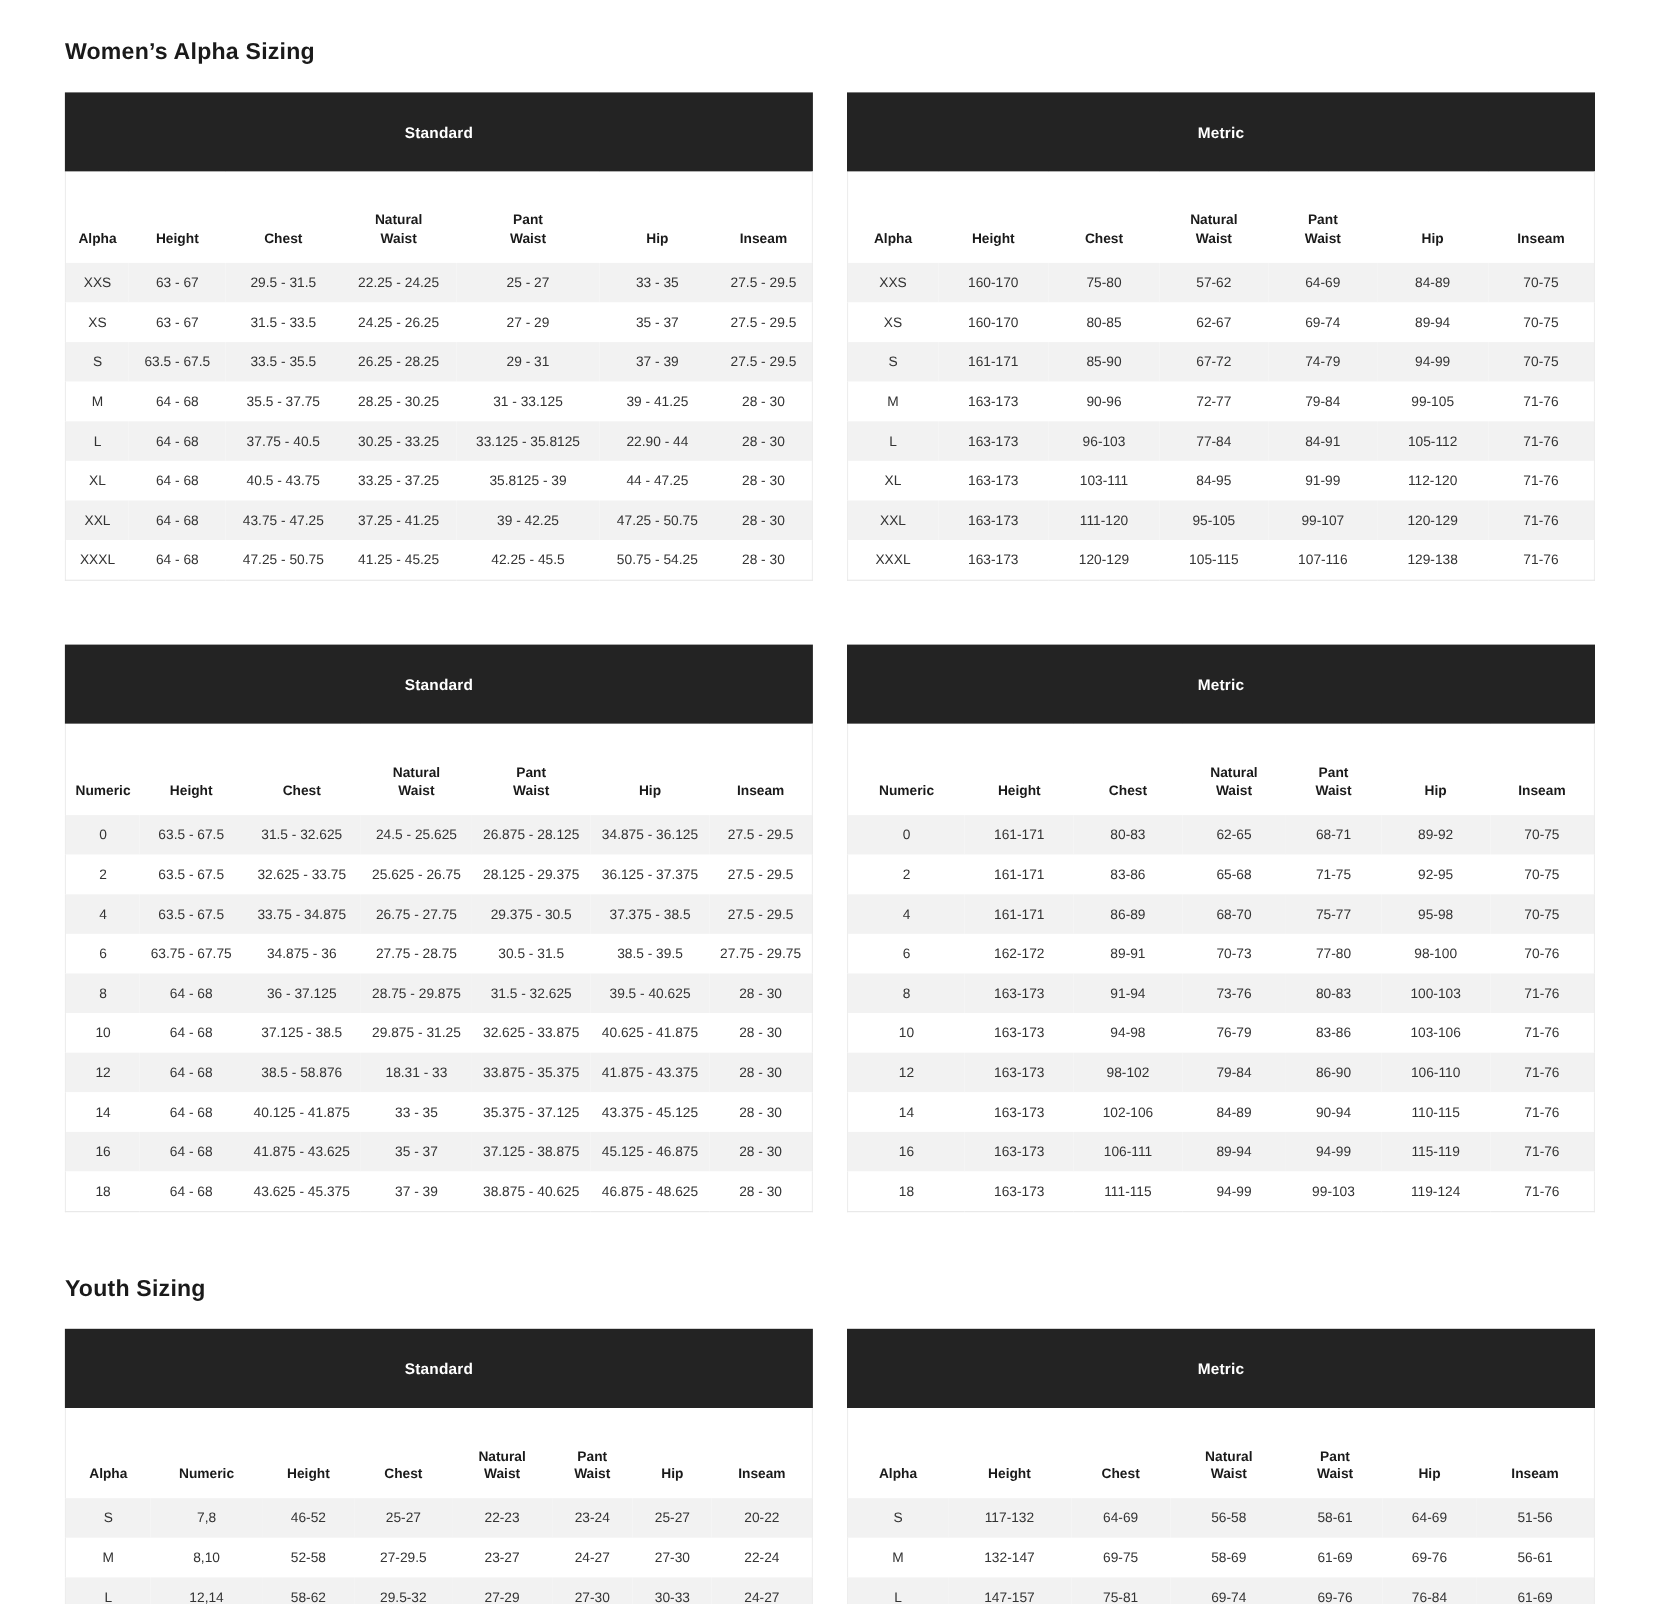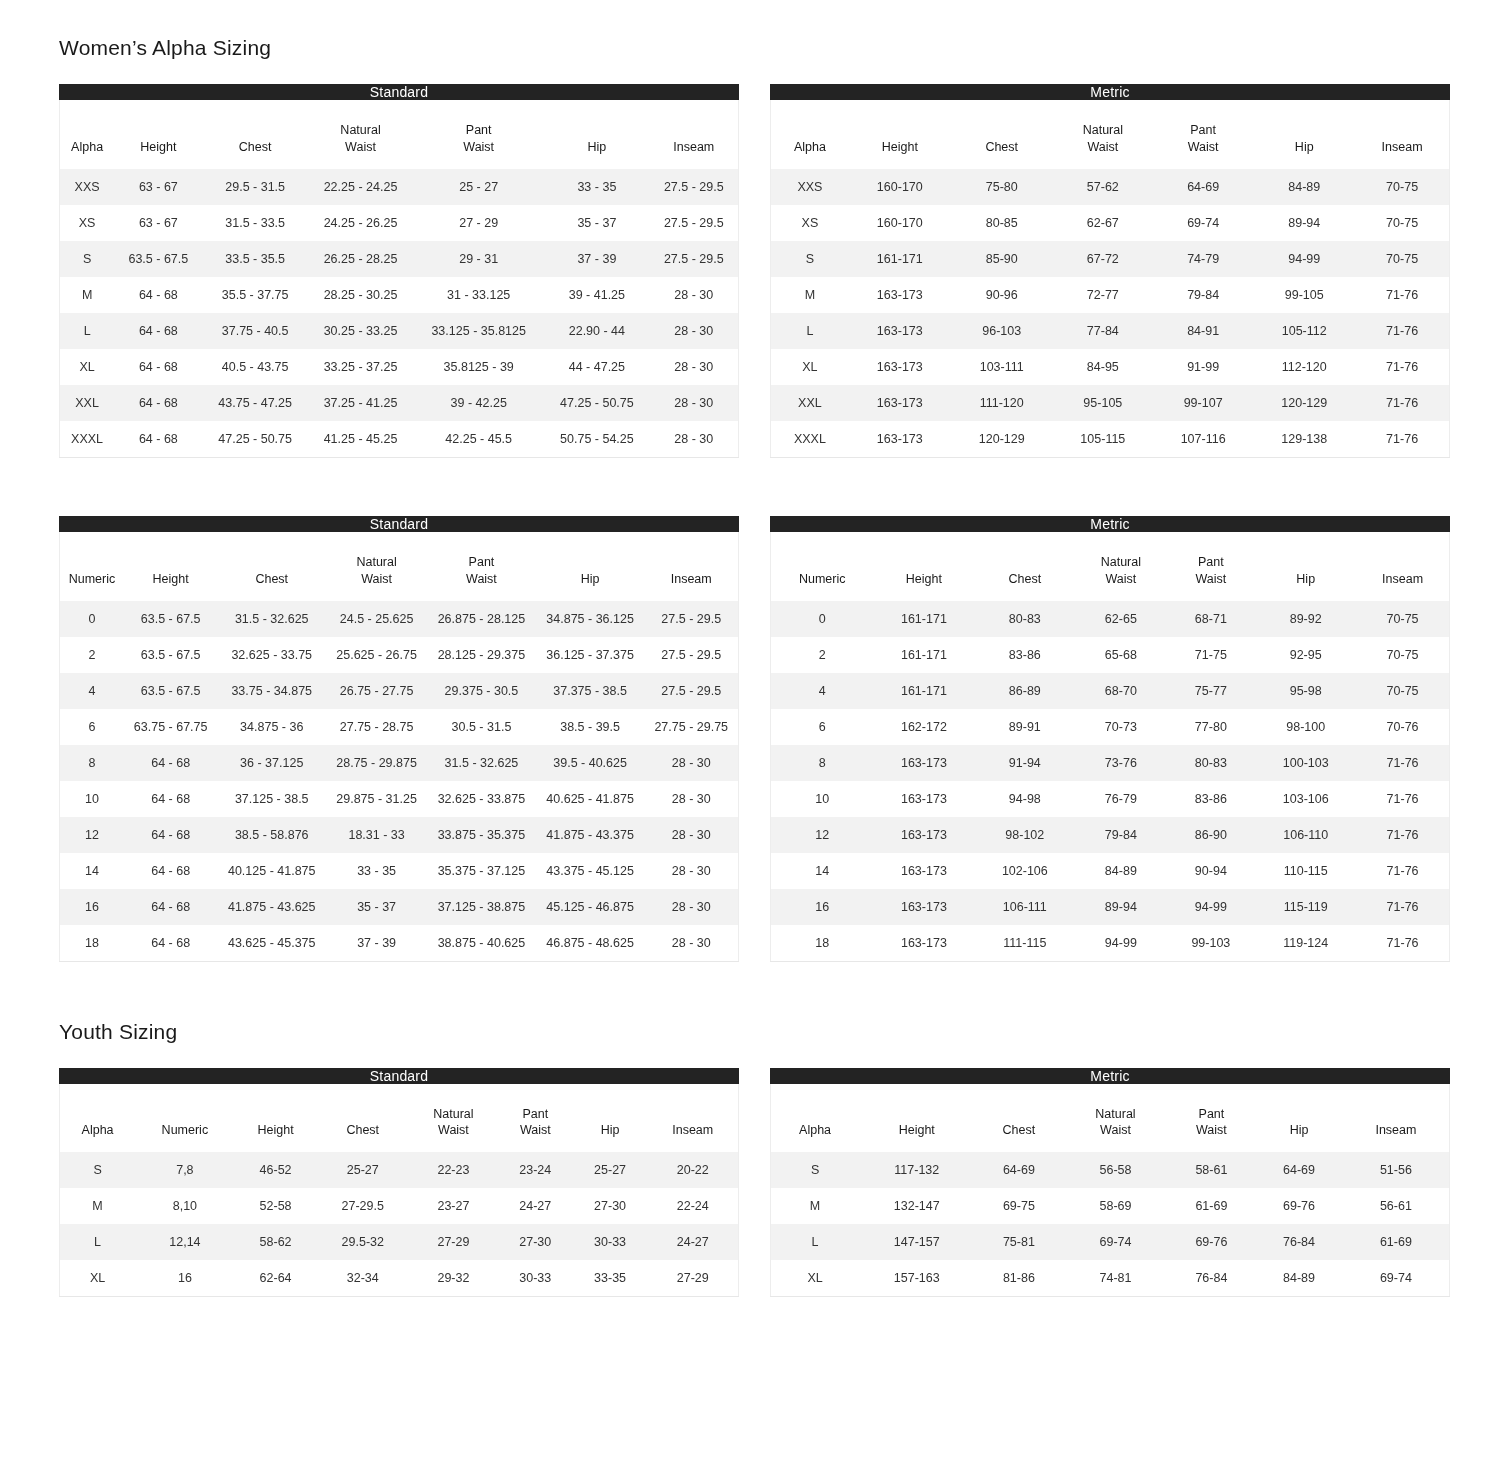--- a/index.html
+++ b/index.html
@@ -9,53 +9,53 @@
     font-family: "Liberation Sans", sans-serif;
     color: #2e2e2e;
     -webkit-font-smoothing: antialiased;
   }
   .page { padding: 36px 59px 56px 59px; }
   section.size-section { margin-bottom: 58px; }
   section.size-section:last-child { margin-bottom: 0; }
   h2.section-title {
     margin: 0 0 24px 0;
     font-size: 21px;
-    font-weight: 400;
+    font-weight: 700;
     color: #1a1a1a;
     letter-spacing: 0.2px;
   }
   .tables-row { display: flex; gap: 31px; align-items: flex-start; }
   .table-block { flex: 1 1 0; min-width: 0; }
   .band {
     background: #232323;
     color: #ffffff;
     font-size: 14px;
-    font-weight: 400;
+    font-weight: 700;
     text-align: center;
-    padding: 0 0;
+    padding: 28px 0;
     letter-spacing: 0.2px;
   }
   table.size-table {
     width: 100%;
     border-collapse: collapse;
     font-size: 12.5px;
     color: #2e2e2e;
     border-left: 1px solid #ededed;
     border-right: 1px solid #ededed;
     border-bottom: 1px solid #e7e7e7;
   }
   table.size-table th {
-    font-weight: 400;
+    font-weight: 700;
     color: #1a1a1a;
     font-size: 12.5px;
     text-align: center;
     vertical-align: bottom;
     white-space: pre-line;
     line-height: 1.35;
-    padding: 22px 6px 13px 6px;
+    padding: 36px 6px 13px 6px;
     background: #ffffff;
   }
   table.size-table td {
     text-align: center;
     white-space: nowrap;
     padding: 11px 6px;
     color: #333333;
   }
   table.size-table tbody tr:nth-child(odd) { background: #f2f2f2; }
   table.size-table tbody tr:nth-child(even) { background: #ffffff; }

